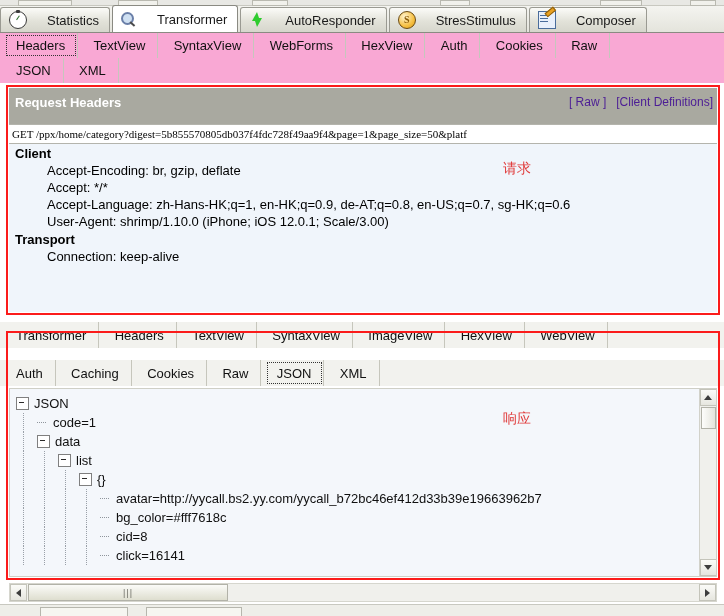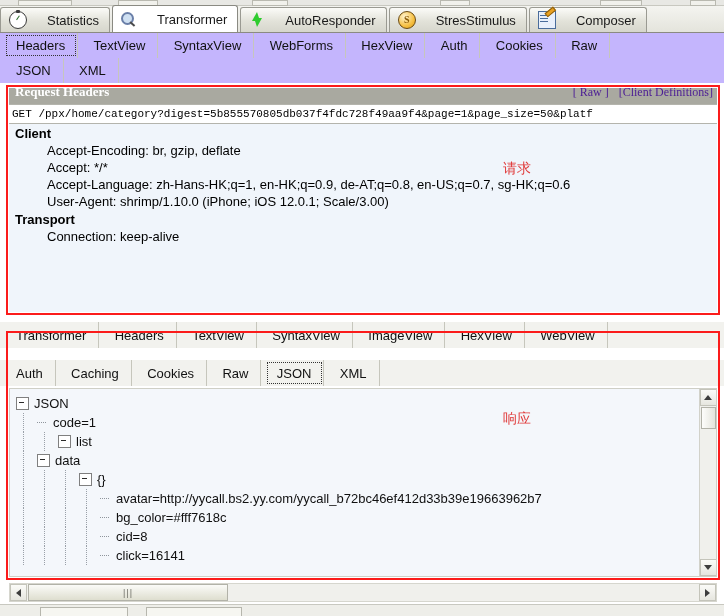--- a/index.html
+++ b/index.html
@@ -120,21 +120,21 @@
     content: ""; position: absolute; left: 7px; top: 1px;
     width: 9px; height: 2.6px; background: #e8a020;
     border: 1px solid #8a5d0d;
     transform: rotate(-40deg); transform-origin: left center;
   }
 
   
   .subtabs {
     position: absolute; left: 0;
     width: 724px;
-    background: #c4b5fd;
+    background: #f9a8d4;
     box-sizing: border-box;
     padding-left: 4px;
   }
   #req-subtabs-row1 { top: 33px; height: 25px; }
   #req-subtabs-row2 { top: 58px; height: 25px; }
   .stab {
     display: inline-flex; align-items: center; justify-content: center;
     height: 25px; padding: 0 12px;
     box-sizing: border-box;
     font-size: 13px; color: #111;
@@ -170,43 +170,42 @@
 
   
   #request-panel {
     position: absolute; left: 9px; top: 88px;
     width: 708px; height: 224px;
     background: #f0f5fb;
     box-sizing: border-box;
     overflow: hidden;
   }
   .rh-titlebar {
-    height: 16px;
+    height: 36px;
     background: #a9a9a0;
     display: flex; align-items: center;
     padding: 0 4px 8px 6px;
     box-sizing: border-box;
-    font-family: Liberation Serif, serif;
   }
   .rh-title {
     color: #ffffff; font-weight: bold; font-size: 13px;
     flex: 1;
   }
   .rh-link {
     color: #4c1d95; font-size: 12px; margin-left: 10px;
     cursor: default;
   }
   .rh-urlbar {
     height: 20px;
     background: #ffffff;
     border: 1px solid #b4b4ac;
     border-left: none; border-right: none;
     display: flex; align-items: center;
     padding-left: 3px;
-    font-family: Liberation Mono, monospace;
+    font-family: Liberation Serif, serif;
     font-size: 11px;
     white-space: nowrap;
     overflow: hidden;
     color: #000;
     box-sizing: border-box;
   }
   .hdr-group {
     font-weight: bold; font-size: 13px;
     padding: 2px 0 0 6px;
     line-height: 16px;
@@ -450,31 +449,31 @@
       <div class="tnode">
         <span class="tguides">
           <span class="tguide line"></span>
         </span>
         <span class="leafdash"></span>
         <span class="tlabel">code=1</span>
       </div>
       <div class="tnode">
         <span class="tguides">
           <span class="tguide line"></span>
+        </span>
+        <span class="expander"></span>
+        <span class="tlabel">data</span>
+      </div>
+      <div class="tnode">
+        <span class="tguides">
+          <span class="tguide line"></span>
           <span class="tguide line"></span>
         </span>
         <span class="expander"></span>
         <span class="tlabel">list</span>
-      </div>
-      <div class="tnode">
-        <span class="tguides">
-          <span class="tguide line"></span>
-        </span>
-        <span class="expander"></span>
-        <span class="tlabel">data</span>
       </div>
       <div class="tnode">
         <span class="tguides">
           <span class="tguide line"></span>
           <span class="tguide line"></span>
           <span class="tguide line"></span>
         </span>
         <span class="expander"></span>
         <span class="tlabel">{}</span>
       </div>

